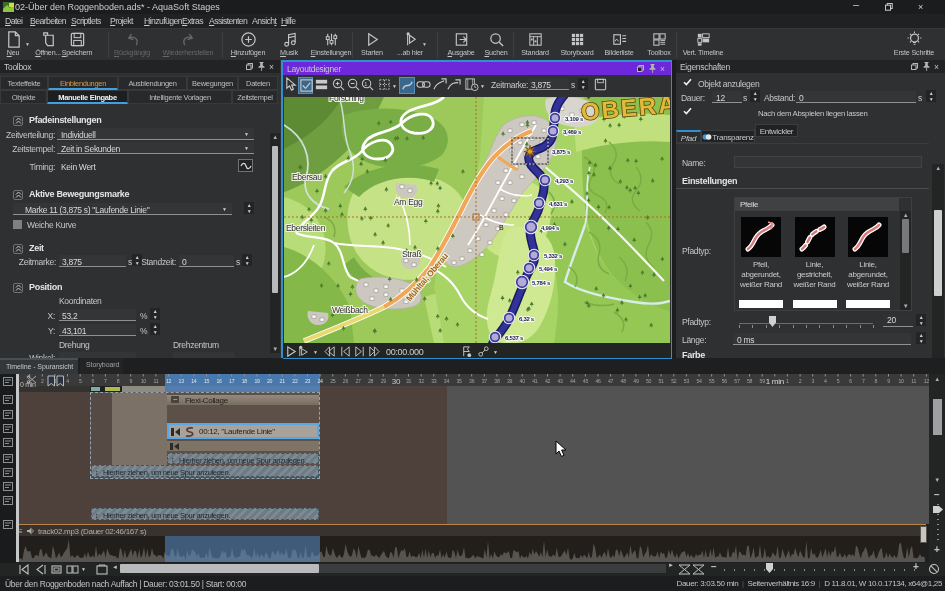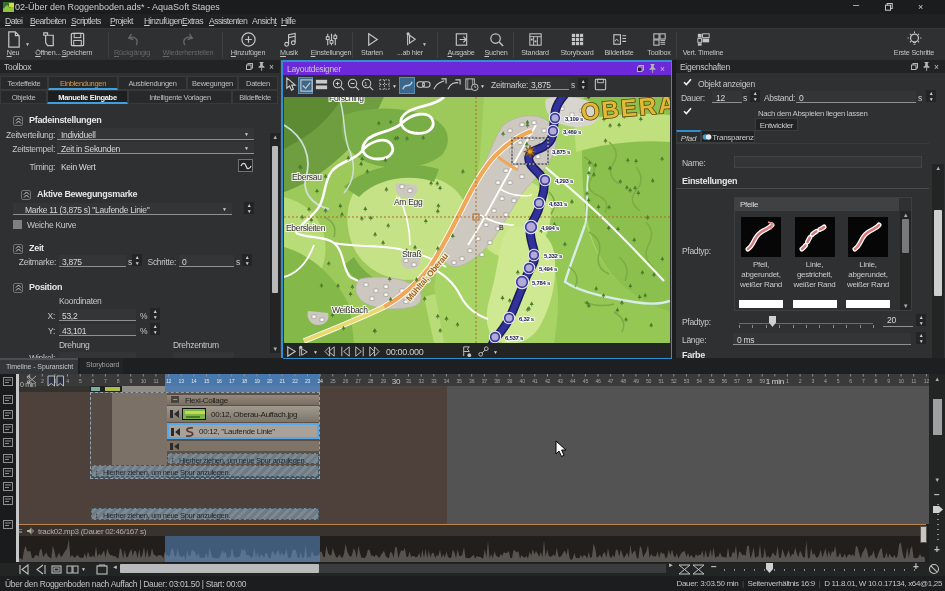--- a/index.html
+++ b/index.html
@@ -233,55 +233,55 @@
             <rect x="3.2" y="5.8" width="0.9" height="3" fill="#b5b6b7"></rect>
           </svg> ×</span></div>
   <div class="ttab" style="left:0px;top:16px;width:48px">Texteffekte</div>
   <div class="ttab hl" style="left:48px;top:16px;width:70px;border-bottom:2px solid #3f9fdf">Einblendungen</div>
   <div class="ttab" style="left:118px;top:16px;width:69px">Ausblendungen</div>
   <div class="ttab" style="left:187px;top:16px;width:51px">Bewegungen</div>
   <div class="ttab" style="left:238px;top:16px;width:40px">Dateien</div>
   <div class="ttab" style="left:0px;top:30px;width:47px">Objekte</div>
   <div class="ttab act" style="left:47px;top:30px;width:81px;border-bottom:2px solid #3f9fdf">Manuelle Eingabe</div>
   <div class="ttab" style="left:128px;top:30px;width:104px">Intelligente Vorlagen</div>
-  <div class="ttab" style="left:232px;top:30px;width:46px">Bildeffekte</div>
+  <div class="ttab" style="left:232px;top:30px;width:46px">Zeitstempel</div>
   <div class="shead" style="left:13px;top:55px"><span class="ic"><svg width="7" height="8" viewBox="0 0 7 8">
             <path d="M1,3.5 L3.5,1 L6,3.5 M1,6.5 L3.5,4 L6,6.5" fill="none" stroke="#c9cacb" stroke-width="1"></path>
           </svg></span>Pfadeinstellungen</div>
       <div class="lbl" style="left:0px;top:70px;width:55px;text-align:right">Zeitverteilung:</div>
       <div class="field" style="left:57px;top:68px;width:197px;height:12px"></div>
       <div class="caret" style="left:244px;top:71px">▼</div>
       <div class="val" style="left:61px;top:70px">Individuell</div>
       <div class="lbl" style="left:0px;top:84px;width:55px;text-align:right">Zeitstempel:</div>
       <div class="field" style="left:57px;top:82px;width:197px;height:12px"></div>
       <div class="caret" style="left:244px;top:85px">▼</div>
       <div class="val" style="left:61px;top:84px">Zeit in Sekunden</div>
       <div class="lbl" style="left:0px;top:102px;width:55px;text-align:right">Timing:</div>
       <div class="val" style="left:61px;top:102px">Kein Wert</div>
       <div class="abs" style="left:238px;top:99px;width:15px;height:13px;border:1px solid #707273;background:#232525;text-align:center"><svg width="13" height="11" viewBox="0 0 13 11">
           <path d="M2,6 C3.5,2.5 6,2.5 7,6 C8,9.5 10.5,9.5 12,6" fill="none" stroke="#e0e0e0" stroke-width="1.2"></path>
         </svg></div>
-      <div class="shead" style="left:21px;top:129px"><span class="ic"><svg width="7" height="8" viewBox="0 0 7 8">
+      <div class="shead" style="left:13px;top:129px"><span class="ic"><svg width="7" height="8" viewBox="0 0 7 8">
             <path d="M1,3.5 L3.5,1 L6,3.5 M1,6.5 L3.5,4 L6,6.5" fill="none" stroke="#c9cacb" stroke-width="1"></path>
           </svg></span>Aktive Bewegungsmarke</div>
       <div class="field" style="left:13px;top:143px;width:219px;height:12px"></div>
       <div class="caret" style="left:222px;top:146px">▼</div>
       <div class="val" style="left:25px;top:145px">Marke 11 (3,875 s) "Laufende Linie"</div>
       <div class="spin" style="left:244px;top:142px;height:12px"></div>
       <div class="abs" style="left:13px;top:160px;width:9px;height:9px;background:#7e8081"></div>
       <div class="lbl" style="left:27px;top:160px">Weiche Kurve</div>
       <div class="shead" style="left:13px;top:183px"><span class="ic"><svg width="7" height="8" viewBox="0 0 7 8">
             <path d="M1,3.5 L3.5,1 L6,3.5 M1,6.5 L3.5,4 L6,6.5" fill="none" stroke="#c9cacb" stroke-width="1"></path>
           </svg></span>Zeit</div>
       <div class="lbl" style="left:0px;top:197px;width:56px;text-align:right">Zeitmarke:</div>
       <div class="field" style="left:59px;top:195px;width:67px;height:12px"></div>
       <div class="val" style="left:62px;top:197px">3,875</div>
       <div class="lbl" style="left:128px;top:197px">s</div>
       <div class="spin" style="left:132px;top:194px;height:12px"></div>
-      <div class="lbl" style="left:132px;top:197px;width:44px;text-align:right">Schritte:</div>
+      <div class="lbl" style="left:132px;top:197px;width:44px;text-align:right">Standzeit:</div>
       <div class="field" style="left:179px;top:195px;width:55px;height:12px"></div>
       <div class="val" style="left:182px;top:197px">0</div>
       <div class="lbl" style="left:236px;top:197px">s</div>
       <div class="spin" style="left:242px;top:194px;height:12px"></div>
       <div class="shead" style="left:13px;top:222px"><span class="ic"><svg width="7" height="8" viewBox="0 0 7 8">
             <path d="M1,3.5 L3.5,1 L6,3.5 M1,6.5 L3.5,4 L6,6.5" fill="none" stroke="#c9cacb" stroke-width="1"></path>
           </svg></span>Position</div>
       <div class="lbl" style="left:59px;top:236px">Koordinaten</div>
       <div class="lbl" style="left:30px;top:251px;width:25px;text-align:right">X:</div>
       <div class="field" style="left:59px;top:249px;width:77px;height:12px"></div>
@@ -823,41 +823,41 @@
   <div class="ptitle">Eigenschaften<span class="pbtns"><svg width="7" height="7" viewBox="0 0 7 7" style="vertical-align:0px">
             <rect x="2" y="0.5" width="4.5" height="4.5" fill="none" stroke="#b5b6b7" stroke-width="1"></rect>
             <rect x="0.5" y="2" width="4.5" height="4.5" fill="#212324" stroke="#b5b6b7" stroke-width="1"></rect>
           </svg> <svg width="7" height="9" viewBox="0 0 7 9" style="vertical-align:-1px">
             <path d="M1.5,0 h4 v1 h-0.7 v2.6 l1.7,1.2 v1 h-6 v-1 l1.7,-1.2 v-2.6 h-0.7 Z" fill="#b5b6b7"></path>
             <rect x="3.2" y="5.8" width="0.9" height="3" fill="#b5b6b7"></rect>
           </svg> ×</span></div>
   <div class="abs" style="left:7px;top:18px"><svg width="9" height="8" viewBox="0 0 9 8">
           <path d="M1,4.2 L3.4,6.6 L8,1.2" fill="none" stroke="#f2f3f4" stroke-width="1.6"></path>
         </svg></div>
-      <div class="lbl" style="left:22px;top:19px">Objekt anzeigen</div>
+      <div class="lbl" style="left:22px;top:19px">Objekt anzulegen</div>
       <div class="lbl" style="left:5px;top:33px">Dauer:</div>
       <div class="field" style="left:36px;top:31px;width:30px;height:12px"></div>
       <div class="val" style="left:40px;top:33px">12</div>
       <div class="lbl" style="left:67px;top:33px">s</div>
       <div class="spin" style="left:74px;top:30px;height:12px"></div>
       <div class="lbl" style="left:88px;top:33px">Abstand:</div>
       <div class="field" style="left:120px;top:31px;width:120px;height:12px"></div>
       <div class="val" style="left:123px;top:33px">0</div>
       <div class="lbl" style="left:242px;top:33px">s</div>
       <div class="spin" style="left:250px;top:30px;height:12px"></div>
       <div class="abs" style="left:7px;top:47px"><svg width="9" height="8" viewBox="0 0 9 8">
           <path d="M1,4.2 L3.4,6.6 L8,1.2" fill="none" stroke="#f2f3f4" stroke-width="1.6"></path>
         </svg></div>
       <div class="lbl" style="left:82px;top:49px;font-size:7.8px;letter-spacing:-0.3px">Nach dem Abspielen liegen lassen</div>
       <div class="ptab act" style="left:0px;top:70px;width:25px">Pfad</div>
       <div class="ptab" style="left:25px;top:70px;width:54px"><svg width="10" height="8" viewBox="0 0 12 10" style="vertical-align:-1px">
           <circle cx="4" cy="5" r="3.5" fill="#3a9ad8"></circle>
           <circle cx="8" cy="5" r="3.5" fill="#e8e8e8"></circle>
         </svg>Transparenz</div>
-      <div class="ptab" style="left:79px;top:58px;width:43px">Entwickler</div>
+      <div class="ptab" style="left:79px;top:64px;width:43px">Entwickler</div>
       <div class="abs" style="left:0;top:83px;width:253px;height:1px;background:#3a3c3d"></div>
       <div class="lbl" style="left:6px;top:98px">Name:</div>
       <div class="abs" style="left:58px;top:96px;width:188px;height:12px;background:#333537;border:1px solid #414344"></div>
       <div class="abs" style="left:6px;top:116px;color:#e4e5e6;font-weight:bold;font-size:9px">Einstellungen</div>
       <div class="abs" style="left:0px;top:128px;width:253px;height:1px;background:#4a4c4d"></div>
       <div class="abs" style="left:58px;top:137px;width:178px;height:114px;background:#2e3031;border:1px solid #3d3f40"></div>
       <div class="abs" style="left:59px;top:138px;width:164px;height:13px;background:#3f4142;color:#dddedf;font-size:8px;padding:2px 0 0 5px">Pfeile</div>
       <div class="lbl" style="left:6px;top:186px">Pfadtyp:</div>
       <div class="abs" style="left:65px;top:157px;width:40px;height:40px;background:#060606"><svg width="40" height="40">
           <path d="M7,32 C13,28 13,20 19,16 C24,12 28,12 31,8" fill="none" stroke="#fff" stroke-width="5" stroke-linecap="round"></path>
@@ -1124,30 +1124,20 @@
       <div class="abs" style="left:165px;top:28px;width:155px;height:6px;background:rgba(70,120,180,0.8)"></div>
       <div class="abs" style="left:16px;top:34px;width:431px;height:132px;background:#4e413c"></div>
       <div class="abs" style="left:447px;top:34px;width:482px;height:132px;background:#535353"></div>
       <div class="abs" style="left:90px;top:34px;width:230px;height:87px;border:1px dashed #8fa3b0;background:#5c5049"></div>
       <div class="abs" style="left:91px;top:35px;width:21px;height:85px;background:#554a44"></div>
       <div class="abs" style="left:112px;top:35px;width:55px;height:85px;background:#7b7166"></div>
       <div class="abs" style="left:167px;top:37px;width:152px;height:10px;background:linear-gradient(#94897c,#776d60);color:#22201c">
         <span class="abs" style="left:4px;top:1px;width:8px;height:7px;background:#4a443e;color:#ddd;line-height:5px;text-align:center;font-size:7px">–</span>
         <span class="abs" style="left:18px;top:1px;font-size:8px">Flexi-Collage</span>
       </div>
-      <div class="abs" style="left:167px;top:48px;width:152px;height:16px;background:linear-gradient(#a29a8e,#7d7568)">
-        <svg class="abs" style="left:2px;top:3px" width="11" height="10">
-          <path d="M1,1 h3 v8 h-3 z M5,5 l5,-4 v8 Z" fill="#2b2b2b"></path>
-        </svg>
-        <div class="abs" style="left:15px;top:2px;width:24px;height:12px;background:#7ab648;border:1px solid #111">
-          <div class="abs" style="left:2px;top:2px;width:20px;height:3px;background:#c8d84a"></div>
-          <div class="abs" style="left:3px;top:7px;width:14px;height:2px;background:#4a7a28"></div>
-        </div>
-        <span class="abs trow-text" style="left:44px;top:4px">00:12, Oberau-Auffach.jpg</span>
-      </div>
       <div class="abs" style="left:167px;top:65px;width:152px;height:16px;background:#a8a29a;border:2px solid #57a8e4">
         <svg class="abs" style="left:1px;top:2px" width="11" height="10">
           <path d="M1,1 h3 v8 h-3 z M5,5 l5,-4 v8 Z" fill="#2b2b2b"></path>
         </svg>
         <svg class="abs" style="left:13px;top:1px" width="14" height="12">
           <path d="M11,2 C4,1 3,5 8,6 C13,7 11,11 4,10" fill="none" stroke="#5a3a34" stroke-width="1.7"></path>
         </svg>
         <span class="abs trow-text" style="left:30px;top:2px">00:12, "Laufende Linie"</span>
       </div>
       <div class="abs" style="left:167px;top:83px;width:152px;height:10px;background:#7d7367">

